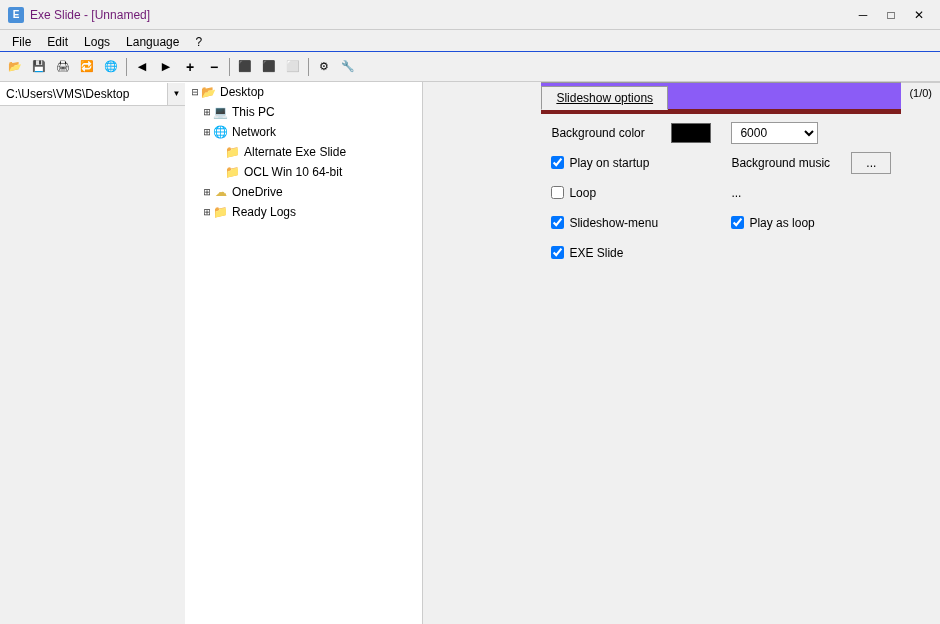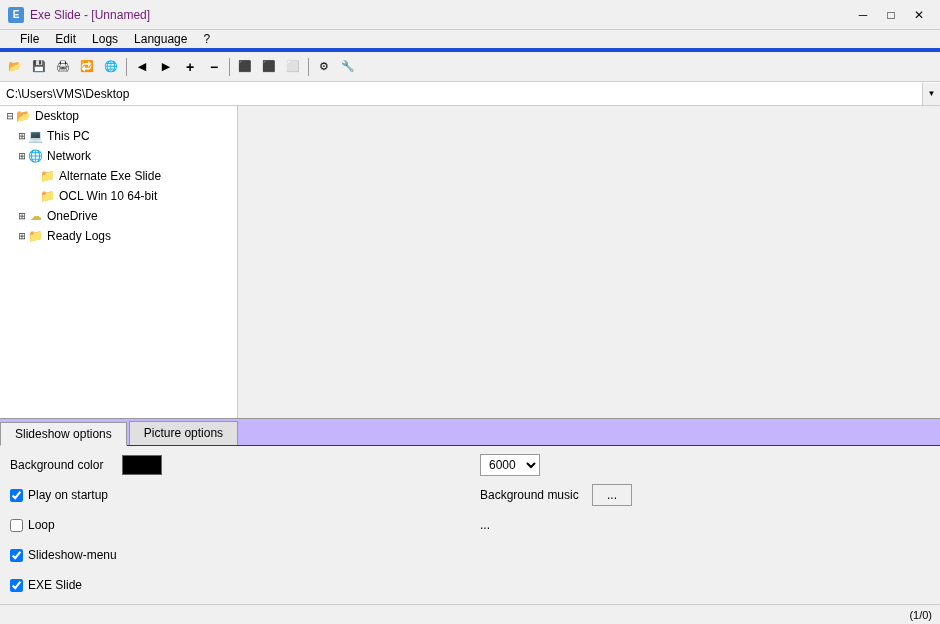--- a/index.html
+++ b/index.html
@@ -7,30 +7,30 @@
 
     
     .title-bar { height: 30px; background: #f0f0f0; display: flex; align-items: center; justify-content: space-between; padding: 0 8px; border-bottom: 1px solid #ccc; }
     .title-bar-left { display: flex; align-items: center; gap: 6px; }
     .title-bar-icon { width: 16px; height: 16px; background: #4a90d9; border-radius: 2px; display: flex; align-items: center; justify-content: center; color: white; font-size: 10px; font-weight: bold; }
     .title-bar-text { font-size: 12px; color: #701a75; }
     .title-bar-controls { display: flex; gap: 2px; }
     .title-btn { width: 26px; height: 20px; border: none; background: transparent; cursor: pointer; font-size: 12px; display: flex; align-items: center; justify-content: center; color: #000; }
 
     
-    .menu-bar { height: 22px; background: #f0f0f0; display: flex; align-items: flex-end; padding: 0 12px; border-bottom: 4px solid #1d4ed8; }
+    .menu-bar { height: 22px; background: #f0f0f0; display: flex; align-items: flex-end; padding: 0 4px; border-bottom: 1px solid #1d4ed8; }
     .menu-item { padding: 2px 8px; cursor: pointer; font-size: 12px; }
 
     
     .toolbar { height: 30px; background: #f0f0f0; display: flex; align-items: center; padding: 2px 4px; gap: 2px; border-bottom: 1px solid #ccc; }
     .toolbar-btn { width: 22px; height: 22px; border: 1px solid transparent; background: transparent; cursor: pointer; display: flex; align-items: center; justify-content: center; font-size: 11px; }
     .toolbar-sep { width: 1px; height: 18px; background: #999; margin: 0 2px; }
 
     
-    .main-content { flex: 1; display: flex; flex-direction: column; overflow: hidden; }
+    .main-content { flex: 1; display: flex; overflow: hidden; }
 
     
     .path-bar { height: 24px; display: flex; align-items: center; border-bottom: 1px solid #ccc; background: white; }
     .path-input { flex: 1; height: 22px; border: none; padding: 0 6px; font-size: 12px; outline: none; }
     .path-dropdown { width: 18px; height: 22px; border: none; border-left: 1px solid #ccc; background: #f0f0f0; cursor: pointer; display: flex; align-items: center; justify-content: center; font-size: 8px; }
 
     
     .content-area { flex: 1; display: flex; overflow: hidden; }
 
     
@@ -42,37 +42,37 @@
     .tree-icon { width: 16px; height: 16px; margin-right: 3px; display: inline-flex; align-items: center; justify-content: center; font-size: 12px; }
     .folder-icon { color: #dcb84c; }
     .folder-open-icon { color: #dcb84c; }
     .tree-label { font-size: 12px; }
 
     
     .file-list { flex: 1; background: #f0f0f0; }
 
     
     .bottom-panel { background: #f0f0f0; border-top: 1px solid #999; }
-    .tabs-bar { display: flex; border-bottom: 1px solid #7f1d1d; background: #c4b5fd; }
+    .tabs-bar { display: flex; border-bottom: 5px solid #7f1d1d; background: #8b5cf6; text-decoration: underline; }
     .tab { padding: 4px 14px; cursor: pointer; font-size: 12px; border: 1px solid #999; border-bottom: none; margin-right: 2px; margin-top: 2px; background: #e0e0e0; }
     .tab.active { background: #f0f0f0; border-bottom: 1px solid #f0f0f0; z-index: 1; position: relative; top: 1px; }
 
     
     .options-content { padding: 8px 10px; display: flex; gap: 20px; }
     .options-left { flex: 1; display: flex; flex-direction: column; gap: 8px; }
     .options-right { flex: 1; display: flex; flex-direction: column; gap: 8px; }
 
-    .option-row { display: flex; align-items: center; gap: 12px; min-height: 22px; }
+    .option-row { display: flex; align-items: center; gap: 20px; min-height: 22px; }
     .option-label { font-size: 12px; min-width: 100px; }
     .color-swatch { width: 40px; height: 20px; background: black; border: 1px solid #666; cursor: pointer; }
-    .checkbox-label { display: flex; align-items: flex-end; gap: 5px; cursor: pointer; font-size: 12px; }
+    .checkbox-label { display: flex; align-items: flex-start; gap: 5px; cursor: pointer; font-size: 12px; }
     input[type="checkbox"] { width: 13px; height: 13px; cursor: pointer; }
 
     .display-time-label { font-size: 12px; min-width: 200px; }
-    .select-dropdown { height: 22px; font-size: 12px; border: 1px solid #999; background: white; padding: 0 4px; cursor: pointer; width: 60px; }
+    .select-dropdown { height: 22px; font-size: 12px; border: 1px solid #999; background: white; padding: 0 4px; cursor: pointer; width: 87px; }
     .dots-btn { height: 22px; width: 40px; border: 1px solid #999; background: #f0f0f0; cursor: pointer; font-size: 12px; display: flex; align-items: center; justify-content: center; }
     .ellipsis-text { font-size: 12px; }
 
     
     .status-bar { height: 20px; background: #f0f0f0; border-top: 1px solid #ccc; display: flex; align-items: center; justify-content: flex-end; padding: 0 8px; font-size: 11px; }
 
     
     .tree-scroll::-webkit-scrollbar { width: 14px; }
     .tree-scroll::-webkit-scrollbar-track { background: #f0f0f0; }
     .tree-scroll::-webkit-scrollbar-thumb { background: #c0c0c0; border: 2px solid #f0f0f0; }
@@ -185,21 +185,20 @@
       <div style="flex:1; background: white;"></div>
     </div>
 
     <div class="file-list"></div>
   </div>
 
   <div class="bottom-panel">
 
     <div class="tabs-bar">
       <div class="tab active">Slideshow options</div>
-      <div class="tab">Picture options</div>
     </div>
 
     <div class="options-content">
 
       <div class="options-left">
 
         <div class="option-row">
           <span class="option-label">Background color</span>
           <div class="color-swatch" style="background: #000000;"></div>
         </div>
@@ -251,20 +250,26 @@
 
         <div class="option-row">
           <span class="option-label">Background music</span>
           <button class="dots-btn">...</button>
         </div>
 
         <div class="option-row">
           <span class="ellipsis-text">...</span>
         </div>
 
+        <div class="option-row">
+          <label class="checkbox-label">
+            <input type="checkbox" checked="" style="">
+            <span>Play as loop</span>
+          </label>
+        </div>
       </div>
     </div>
   </div>
 
   <div class="status-bar">
     <span>(1/0)</span>
   </div>
 </div>
 
 </body></html>

